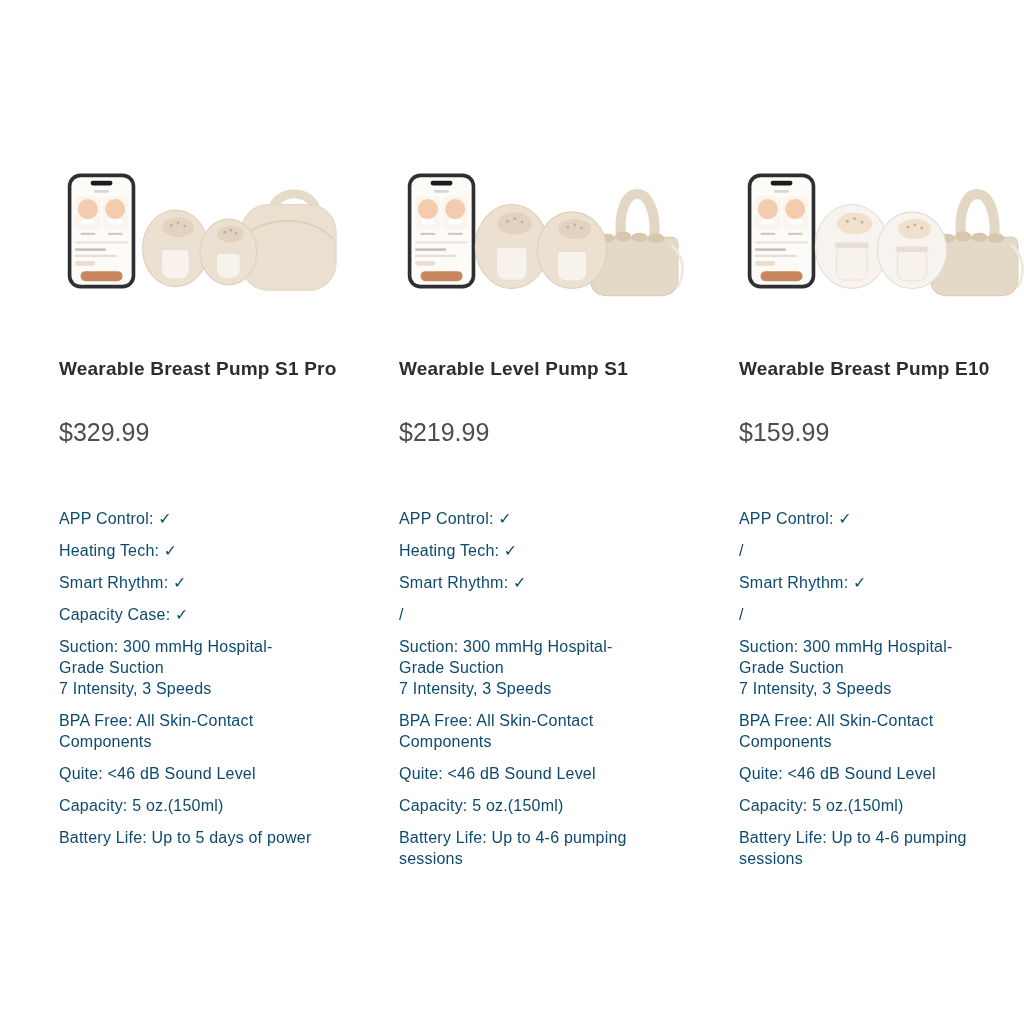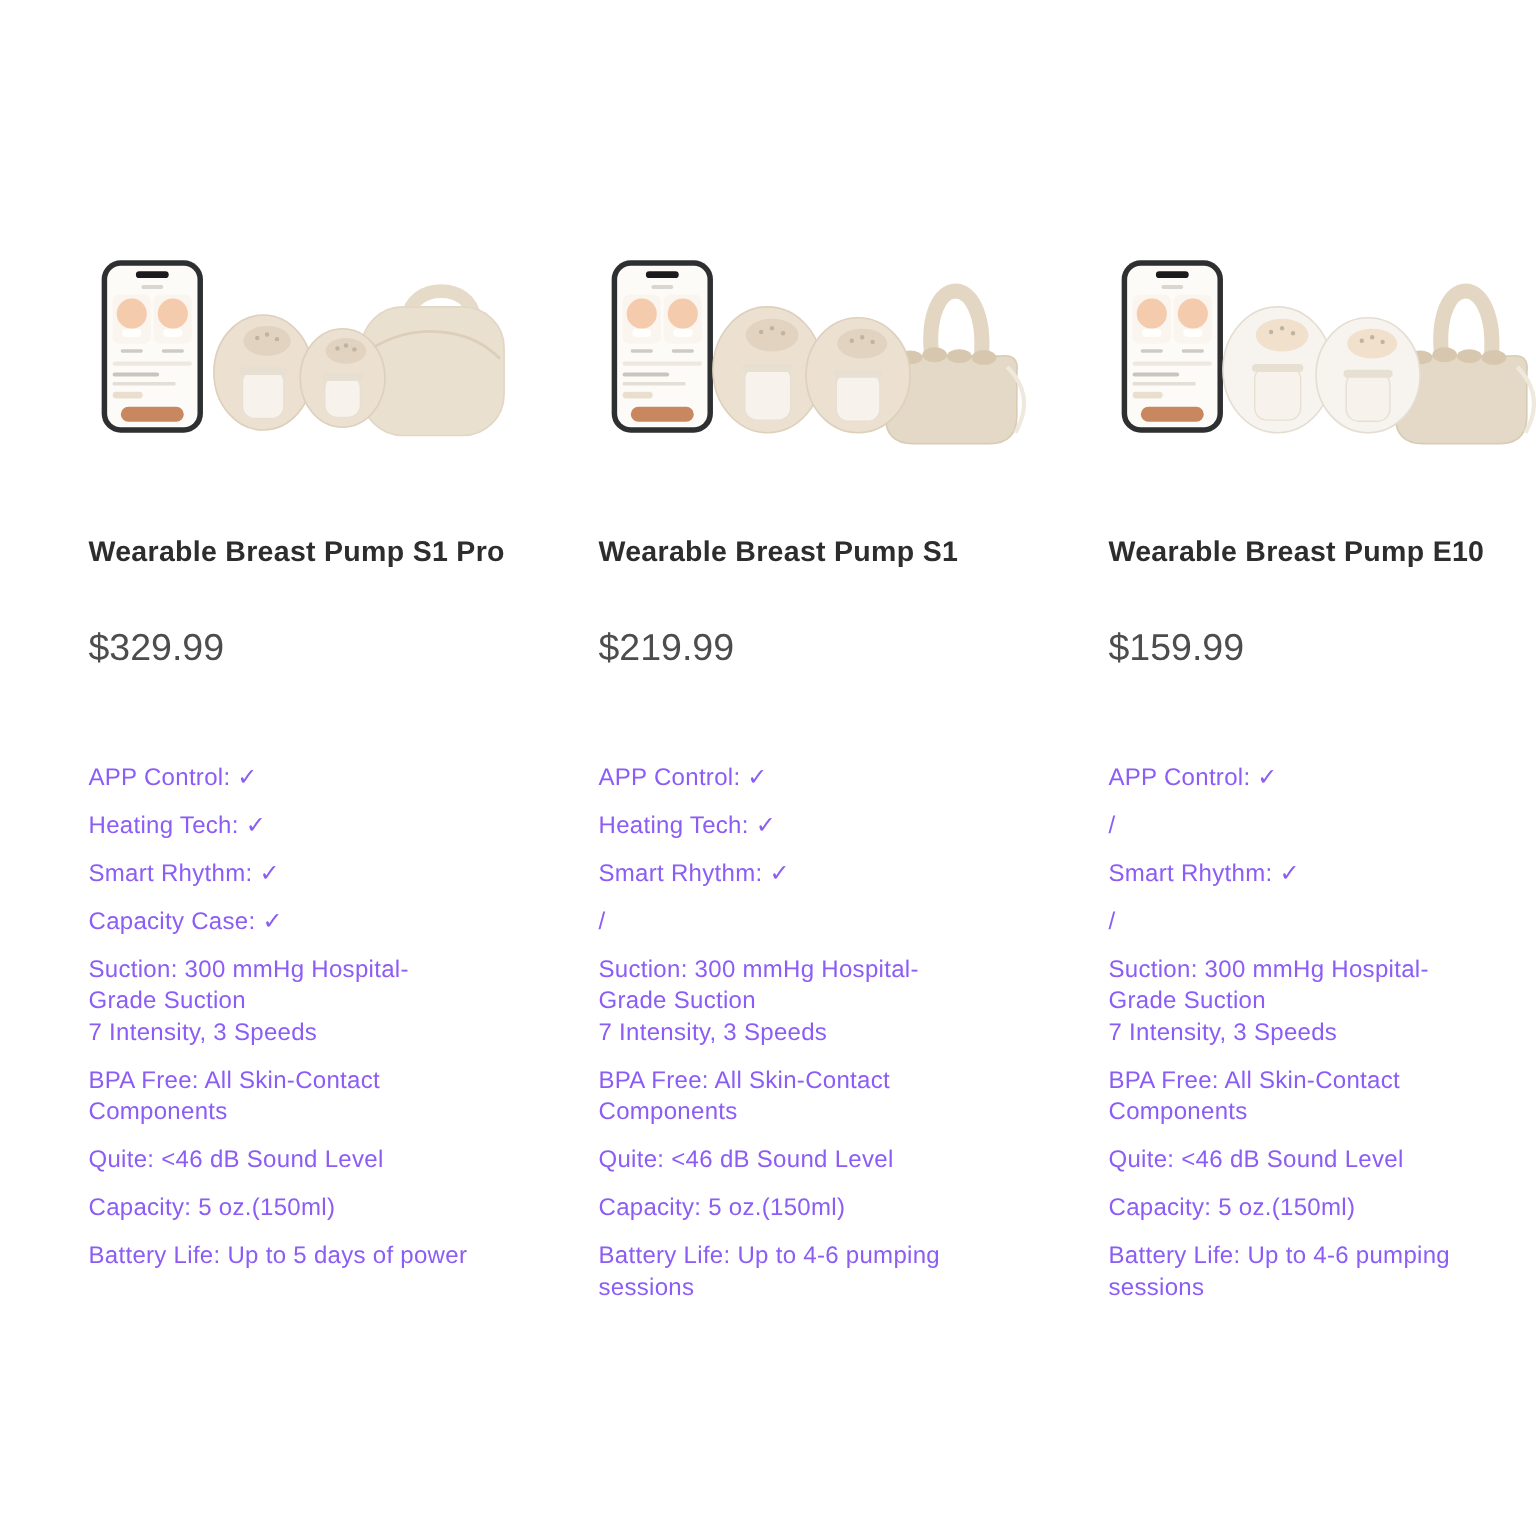--- a/index.html
+++ b/index.html
@@ -34,21 +34,21 @@
     line-height: 23px;
   }
   .features {
     list-style: none;
     margin: 64px 0 0 4px;
     padding: 0;
   }
   .feature {
     font-size: 16px;
     line-height: 21px;
-    color: #8b5cf6;
+    color: #0c4a6e;
     letter-spacing: 0.2px;
     margin: 0 0 11px 0;
     white-space: pre-line;
   }
 </style>
 </head>
 <body>
 
 <div class="page">
   <div class="columns" id="columns">
@@ -165,21 +165,21 @@
               <ellipse cx="194" cy="106" rx="38" ry="42" fill="#ece0d1" stroke="#ddd0bd" stroke-width="1.2"></ellipse>
               <ellipse cx="197.04" cy="82.9" rx="18.24" ry="10.92" fill="#dfd0bc" opacity="0.85"></ellipse>
               <circle cx="189.44" cy="80.8" r="1.6" fill="#bfb3a1"></circle>
               <circle cx="197.04" cy="78.28" r="1.6" fill="#bfb3a1"></circle>
               <circle cx="204.64" cy="81.64" r="1.6" fill="#bfb3a1"></circle>
               <rect x="178.04" y="103.9" width="31.919999999999998" height="35.699999999999996" rx="9" fill="#f7f3ec" stroke="#e7dfd2" stroke-width="1"></rect>
               <rect x="176.04" y="101.9" width="35.92" height="6" rx="3" fill="#e7dfd2"></rect>
             </g>
           </svg>
         </div>
-    <h2 class="title">Wearable Breast Pump S1</h2>
+    <h2 class="title">Wearable Level Pump S1</h2>
     <div class="price">$219.99</div>
     <ul class="features">
           <li class="feature">APP Control: ✓</li>
           <li class="feature">Heating Tech: ✓</li>
           <li class="feature">Smart Rhythm: ✓</li>
           <li class="feature">/</li>
           <li class="feature">Suction: 300 mmHg Hospital-
 Grade Suction
 7 Intensity, 3 Speeds</li>
           <li class="feature">BPA Free: All Skin-Contact

